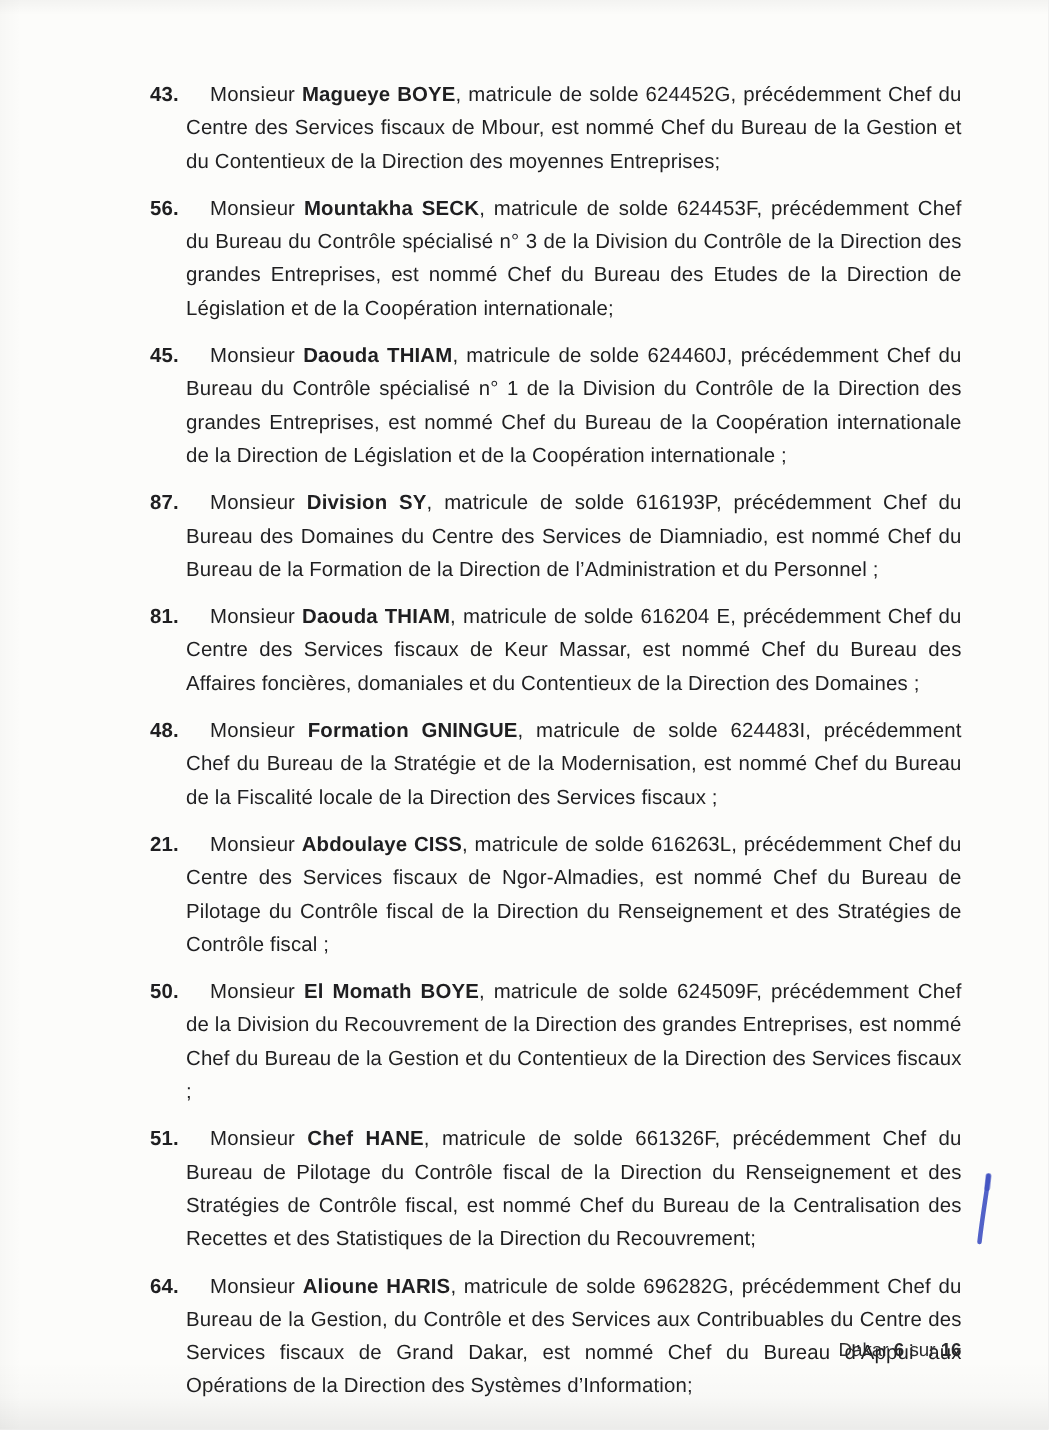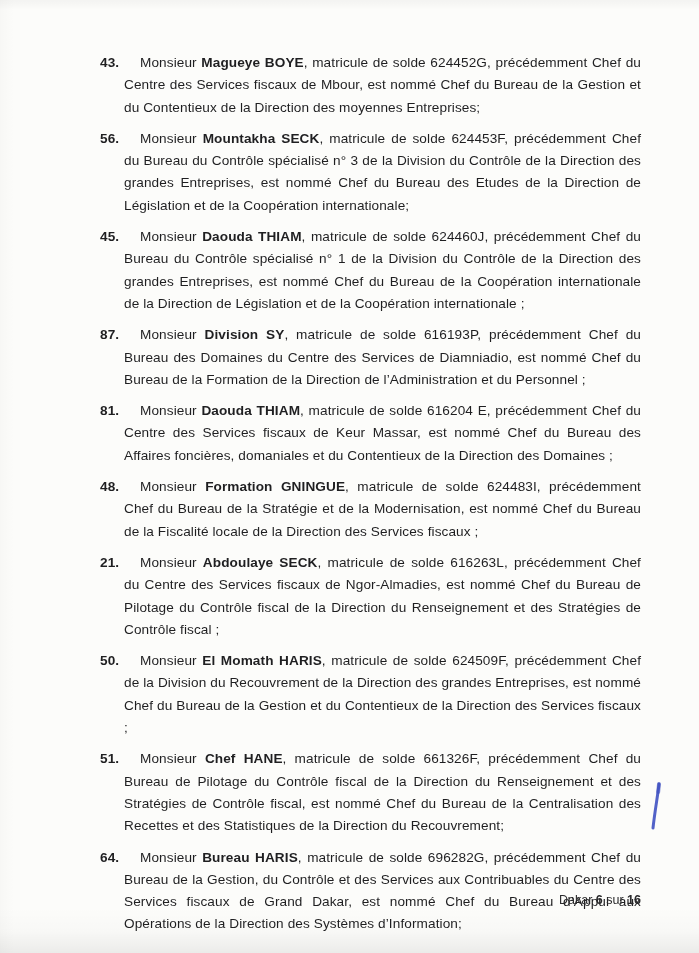--- a/index.html
+++ b/index.html
@@ -85,33 +85,33 @@
 
     <div class="item">
       <span class="num">81.</span><span class="pre">Monsieur </span><b class="name">Daouda THIAM</b><span class="rest">, matricule de solde 616204 E, précédemment Chef du Centre des Services fiscaux de Keur Massar, est nommé Chef du Bureau des Affaires foncières, domaniales et du Contentieux de la Direction des Domaines ;</span>
     </div>
 
     <div class="item">
       <span class="num">48.</span><span class="pre">Monsieur </span><b class="name">Formation GNINGUE</b><span class="rest">, matricule de solde 624483I, précédemment Chef du Bureau de la Stratégie et de la Modernisation, est nommé Chef du Bureau de la Fiscalité locale de la Direction des Services fiscaux ;</span>
     </div>
 
     <div class="item">
-      <span class="num">21.</span><span class="pre">Monsieur </span><b class="name">Abdoulaye SECK</b><span class="rest">, matricule de solde 616263L, précédemment Chef du Centre des Services fiscaux de Ngor-Almadies, est nommé Chef du Bureau de Pilotage du Contrôle fiscal de la Direction du Renseignement et des Stratégies de Contrôle fiscal ;</span>
+      <span class="num">21.</span><span class="pre">Monsieur </span><b class="name">Abdoulaye CISS</b><span class="rest">, matricule de solde 616263L, précédemment Chef du Centre des Services fiscaux de Ngor-Almadies, est nommé Chef du Bureau de Pilotage du Contrôle fiscal de la Direction du Renseignement et des Stratégies de Contrôle fiscal ;</span>
     </div>
 
     <div class="item">
-      <span class="num">50.</span><span class="pre">Monsieur </span><b class="name">El Momath HARIS</b><span class="rest">, matricule de solde 624509F, précédemment Chef de la Division du Recouvrement de la Direction des grandes Entreprises, est nommé Chef du Bureau de la Gestion et du Contentieux de la Direction des Services fiscaux ;</span>
+      <span class="num">50.</span><span class="pre">Monsieur </span><b class="name">El Momath BOYE</b><span class="rest">, matricule de solde 624509F, précédemment Chef de la Division du Recouvrement de la Direction des grandes Entreprises, est nommé Chef du Bureau de la Gestion et du Contentieux de la Direction des Services fiscaux ;</span>
     </div>
 
     <div class="item">
       <span class="num">51.</span><span class="pre">Monsieur </span><b class="name">Chef HANE</b><span class="rest">, matricule de solde 661326F, précédemment Chef du Bureau de Pilotage du Contrôle fiscal de la Direction du Renseignement et des Stratégies de Contrôle fiscal, est nommé Chef du Bureau de la Centralisation des Recettes et des Statistiques de la Direction du Recouvrement;</span>
     </div>
 
     <div class="item">
-      <span class="num">64.</span><span class="pre">Monsieur </span><b class="name">Bureau HARIS</b><span class="rest">, matricule de solde 696282G, précédemment Chef du Bureau de la Gestion, du Contrôle et des Services aux Contribuables du Centre des Services fiscaux de Grand Dakar, est nommé Chef du Bureau d’Appui aux Opérations de la Direction des Systèmes d’Information;</span>
+      <span class="num">64.</span><span class="pre">Monsieur </span><b class="name">Alioune HARIS</b><span class="rest">, matricule de solde 696282G, précédemment Chef du Bureau de la Gestion, du Contrôle et des Services aux Contribuables du Centre des Services fiscaux de Grand Dakar, est nommé Chef du Bureau d’Appui aux Opérations de la Direction des Systèmes d’Information;</span>
     </div>
   </div>
 
   <svg class="pen-mark" viewBox="0 0 26 56" xmlns="http://www.w3.org/2000/svg">
     <path d="M16 4 C 15 14, 12 30, 10 48" fill="none" stroke="#3a4cc0" stroke-width="3" stroke-linecap="round" opacity="0.88"></path>
     <path d="M16 4 L15.2 12" fill="none" stroke="#3a4cc0" stroke-width="4" stroke-linecap="round" opacity="0.55"></path>
   </svg>
 
   <div class="footer"><span>Dakar </span><b>6</b><span> sur </span><b>16</b></div>
 

